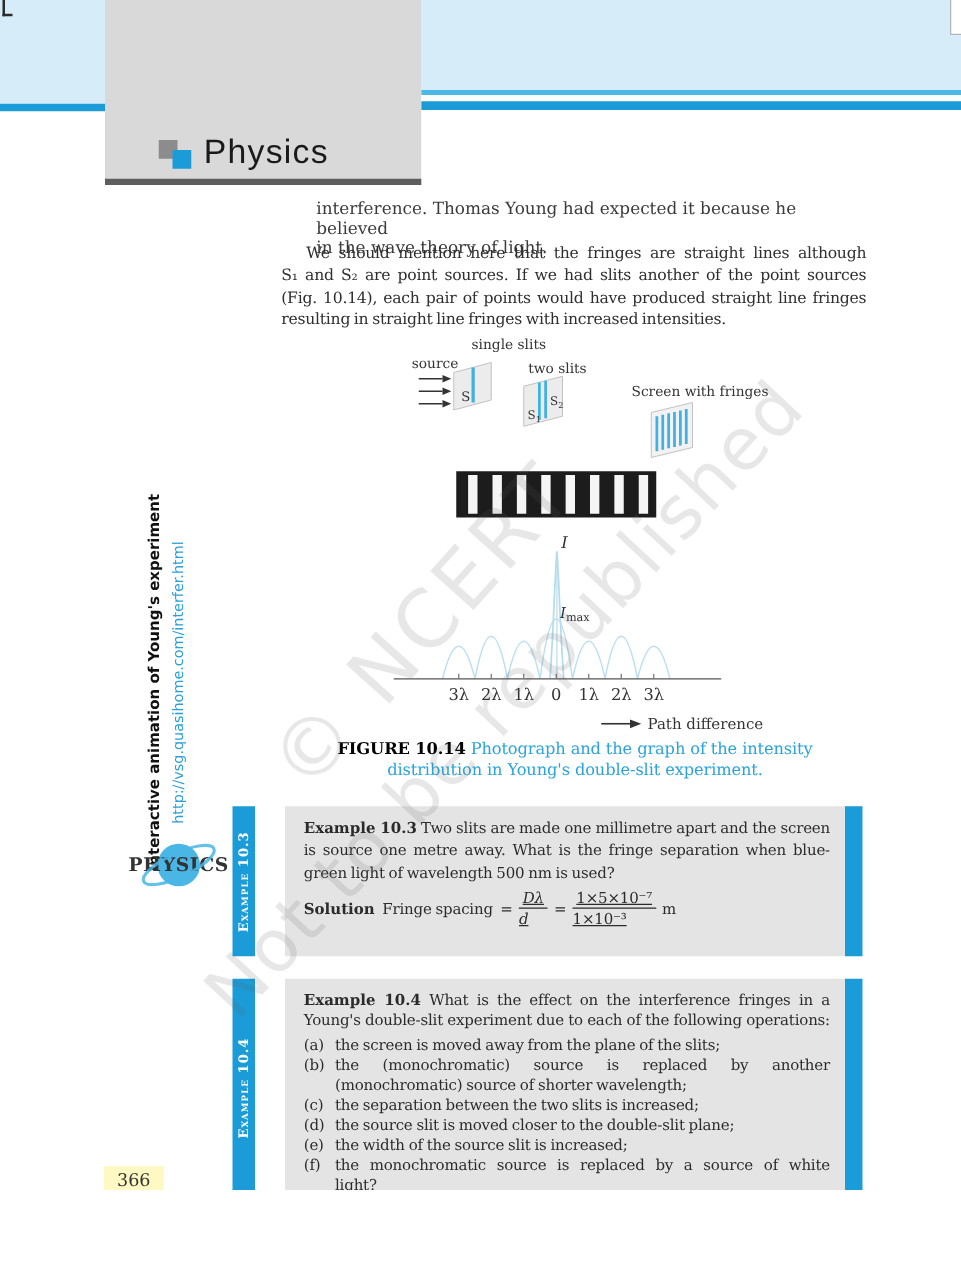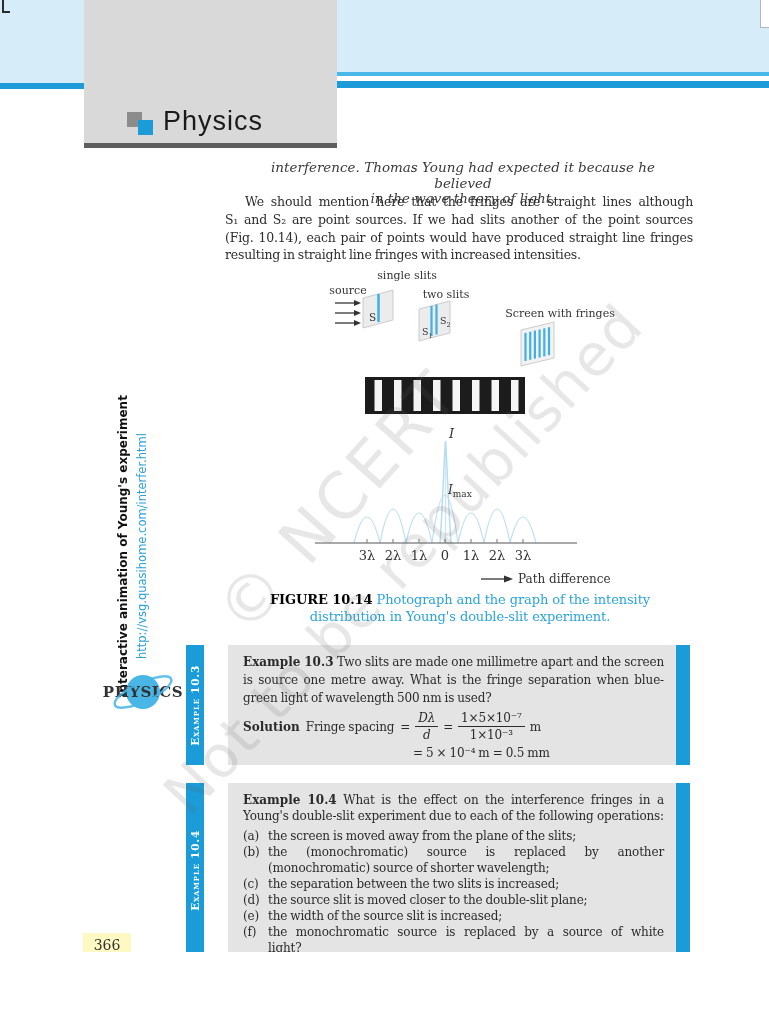--- a/index.html
+++ b/index.html
@@ -18,21 +18,21 @@
   .crop-h{left:2px;top:11px;width:8px;height:2px;background:#2b2b2b;}
   .crop-br{left:763px;top:1004px;width:2px;height:20px;background:#9a9a9a;}
 
   
   .hdr-box{left:84px;top:0;width:253px;height:143px;background:#d9d9d9;border-bottom:5px solid #5e5e5e;}
   .hdr-sq-gray{left:127px;top:112px;width:15px;height:15px;background:#8c8c8c;}
   .hdr-sq-blue{left:138px;top:120px;width:15px;height:15px;background:#1b9cd8;}
   .hdr-title{left:163px;top:106px;font-family:"Liberation Sans",sans-serif;font-size:27px;color:#1a1a1a;letter-spacing:1px;}
 
   
-  .intro{left:253px;top:160px;width:420px;font-style:italic;font-size:13.5px;line-height:15.5px;color:#3a3a3a;text-align:center;}
+  .intro{left:253px;top:160px;width:420px;font-size:13.5px;line-height:15.5px;color:#3a3a3a;}
 
   
   .para{left:225px;top:193px;width:468px;font-size:12.5px;line-height:17.8px;letter-spacing:-0.2px;word-spacing:-0.8px;color:#2e2e2e;}
   .jl{text-align:justify;text-align-last:justify;}
   .indent{text-indent:20px;}
 
   
   .fig-svg{left:290px;top:262px;}
   .fig-caption{left:240px;top:592px;width:440px;text-align:center;font-size:13px;line-height:16.5px;color:#2ba4da;letter-spacing:-0.1px;}
   .fig-caption b{color:#000000;}
@@ -59,21 +59,21 @@
   .ex4 .exbody{line-height:16px;padding-top:9px;}
   .exbody b{letter-spacing:0;}
   .item{display:flex;margin:0;}
   .item-tag{width:25px;flex:0 0 25px;}
   .item-text{flex:1;}
   .items-gap{height:4px;}
 
   
   .solrow{display:flex;align-items:center;margin-top:3px;height:33px;}
   .solrow .gap{width:6px;}
-  .frac{display:inline-block;text-align:center;line-height:14px;margin:0 5px;}
+  .frac{display:inline-block;text-align:left;line-height:14px;margin:0 5px;text-decoration:underline;}
   .frac .num{border-bottom:1px solid #2b2b2b;padding:0 3px 1px;display:block;}
   .frac .den{padding-top:1px;display:block;}
   .ital{font-style:italic;}
   .result-line{margin-left:170px;margin-top:1px;}
 
   
   .page-badge{left:83px;top:933px;width:48px;height:23px;background:#fef9c3;
               display:flex;align-items:center;justify-content:center;font-size:14px;color:#333;}
   .footer-year{left:0;top:985px;width:769px;text-align:center;font-family:"Liberation Sans",sans-serif;font-size:12px;color:#2b2b2b;}
 
@@ -236,21 +236,20 @@
             <span class="num ital">Dλ</span>
             <span class="den ital">d</span>
           </span>
         <span>=</span>
         <span class="frac">
             <span class="num">1×5×10⁻⁷</span>
             <span class="den">1×10⁻³</span>
           </span>
         <span>m</span>
       </div>
-      <div class="result-line">= 5 × 10⁻⁴ m = 0.5 mm</div>
     </div>
     <div class="strip strip-right"></div>
   </div>
 
   <div class="exblock ex4">
     <div class="strip strip-left">
       <span class="strip-label">Example 10.4</span>
     </div>
     <div class="exbody">
       <div class="jl"><b>Example 10.4</b> <span>What is the effect on the interference fringes in a</span></div>

